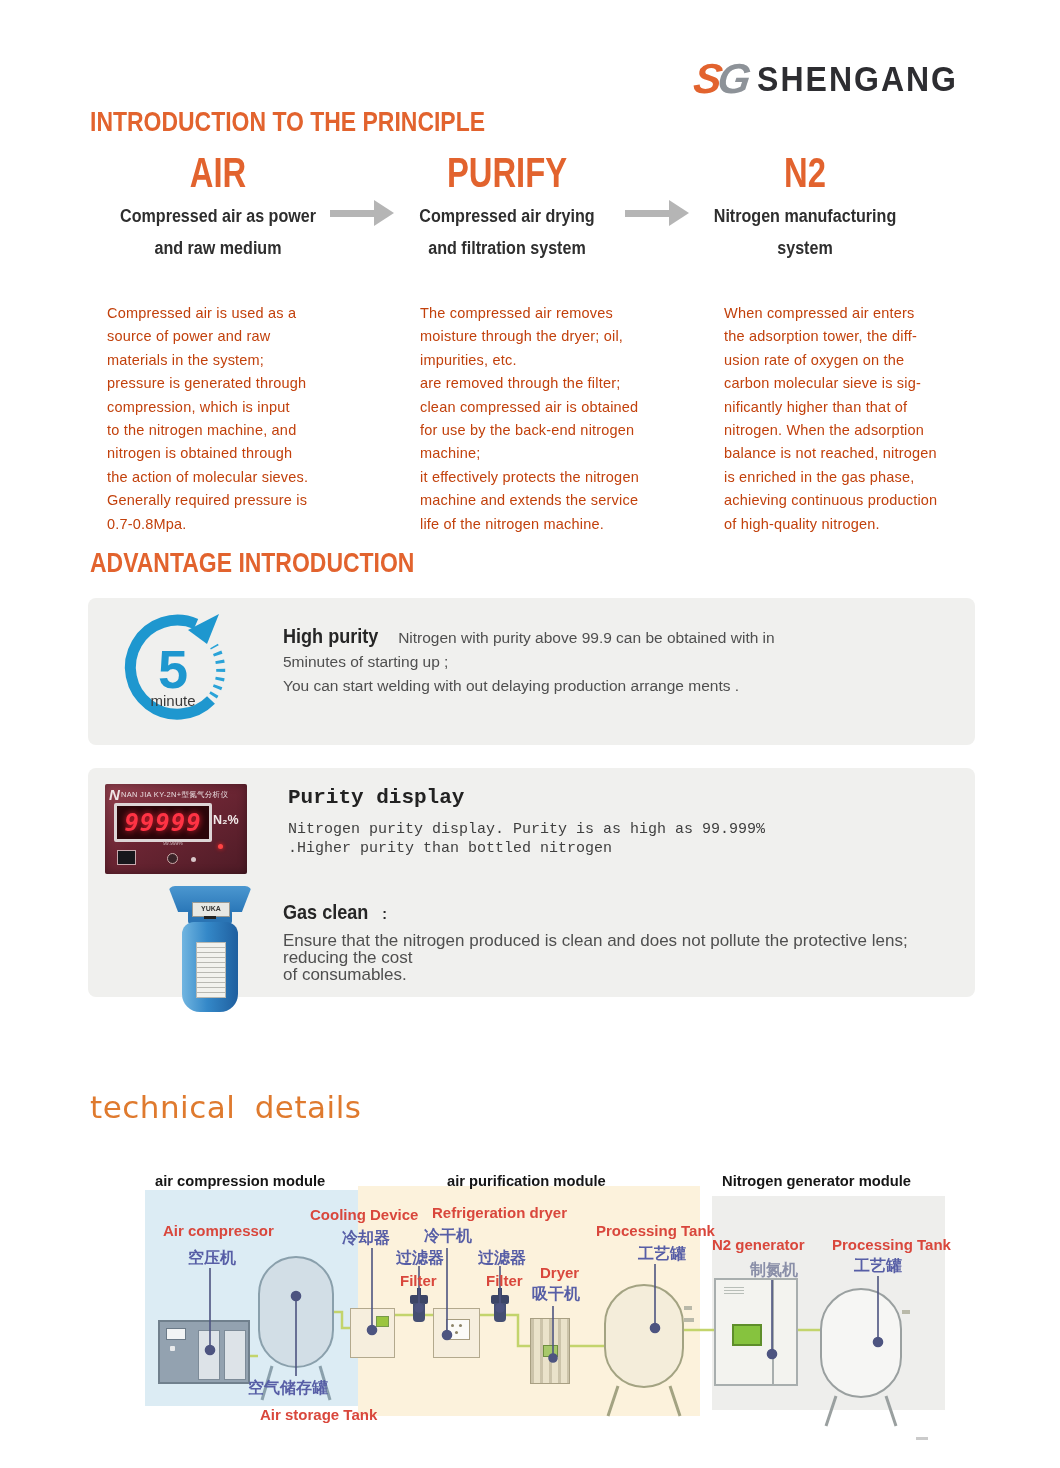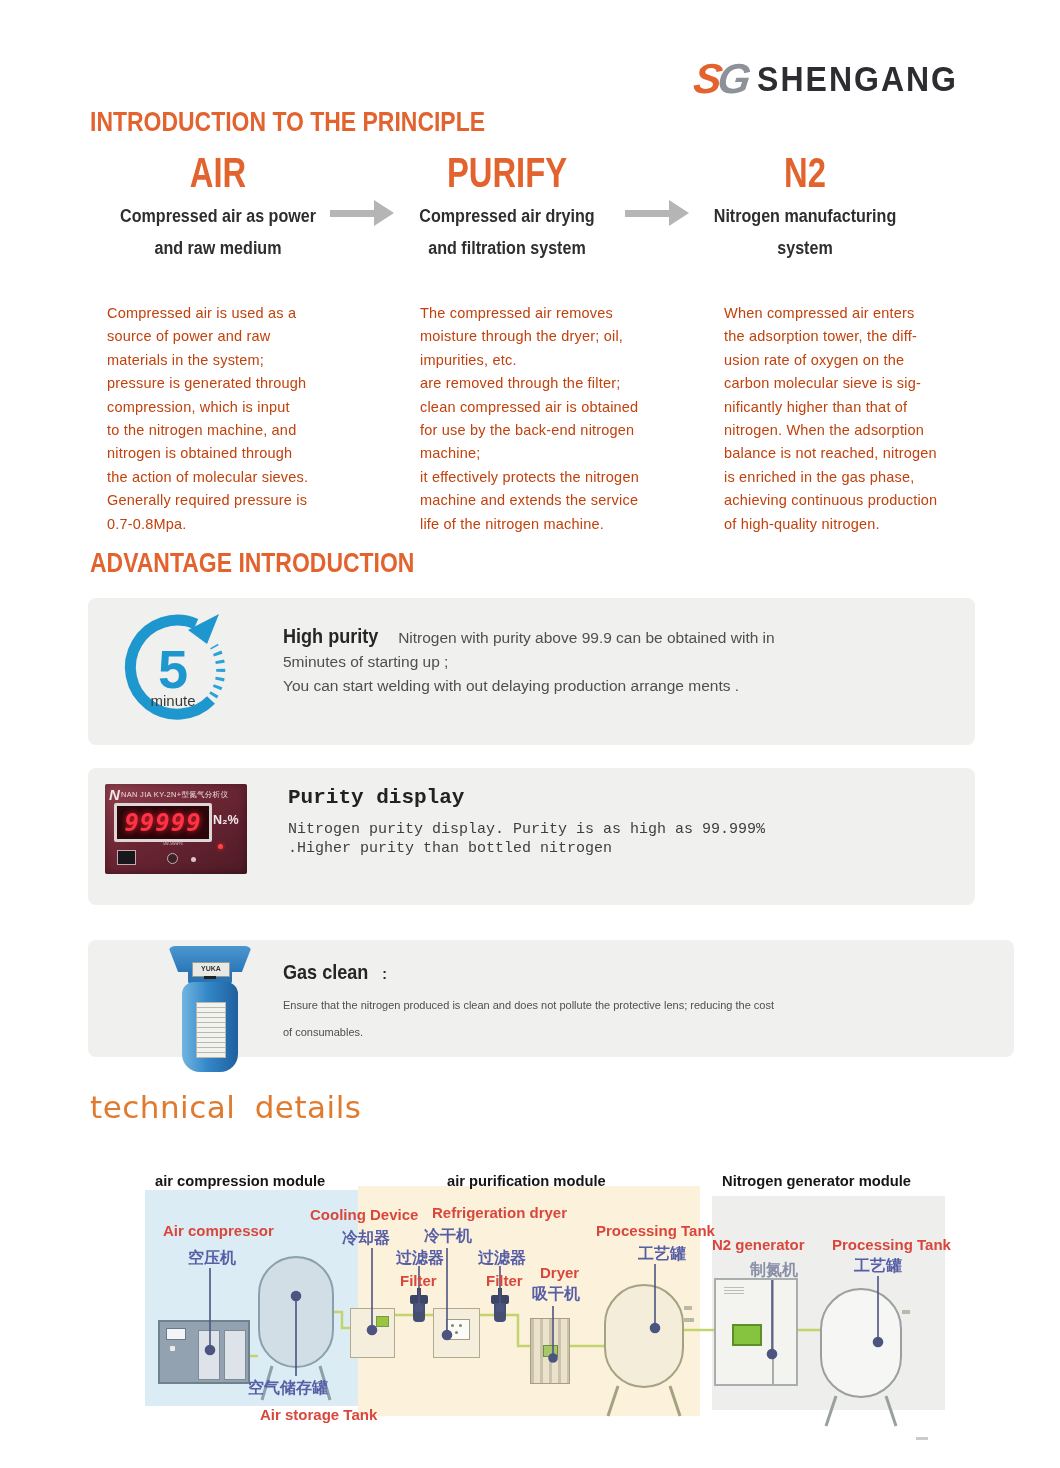--- a/index.html
+++ b/index.html
@@ -34,21 +34,21 @@
 
   
   .card{position:absolute;left:88px;width:887px;background:#f0f0ee;border-radius:8px;}
   .card-text{position:absolute;color:#4a4a4a;}
   .card-title{font-weight:700;font-size:21px;color:#262626;display:inline-block;
               transform:scaleX(0.86);transform-origin:left bottom;}
   .hp-line{font-size:15.5px;color:#4f4f4f;line-height:24px;}
   .mono{font-family:Liberation Mono, monospace;}
   .pd-title{font-weight:700;font-size:21px;color:#222;}
   .pd-line{font-size:15px;color:#3f3f3f;line-height:18.5px;}
-  .gc-line{font-size:11px;color:#4f4f4f;line-height:27px;}
+  .gc-line{font-size:17px;color:#4f4f4f;line-height:17px;}
   .gc-colon{font-size:14px;font-weight:700;color:#262626;}
 
   
   .min5{position:absolute;left:22px;top:8px;}
 
   
   .led-panel{position:absolute;left:17px;top:16px;width:142px;height:90px;border-radius:2px;
       background:linear-gradient(150deg,#95414f 0%,#6b2533 45%,#4e1b26 100%);
       box-shadow:inset 0 0 10px rgba(0,0,0,0.35);}
   .led-brand{position:absolute;left:4px;top:2px;color:#efe6e8;font-size:15px;font-weight:700;
@@ -236,21 +236,21 @@
       <div class="led-knob"></div>
       <div class="led-dot2"></div>
     </div>
     <div class="card-text mono" style="left:200px;top:18px;width:660px;">
       <div class="pd-title">Purity display</div>
       <div class="pd-line" style="margin-top:12px;">Nitrogen purity display. Purity is as high as 99.999%</div>
       <div class="pd-line">.Higher purity than bottled nitrogen</div>
     </div>
   </div>
 
-  <div class="card" style="top:940px;height:117px;padding-left:39px;">
+  <div class="card" style="top:880px;height:117px;">
     <div class="filterimg">
       <div class="f-cap"></div>
       <div class="f-neck"></div>
       <div class="f-label">YUKA</div>
       <div class="f-arrow"></div>
       <div class="f-body"></div>
       <div class="f-sticker"></div>
     </div>
     <div class="card-text" style="left:195px;top:20px;width:690px;">
       <div><span class="card-title">Gas clean</span><span class="gc-colon">:</span></div>

